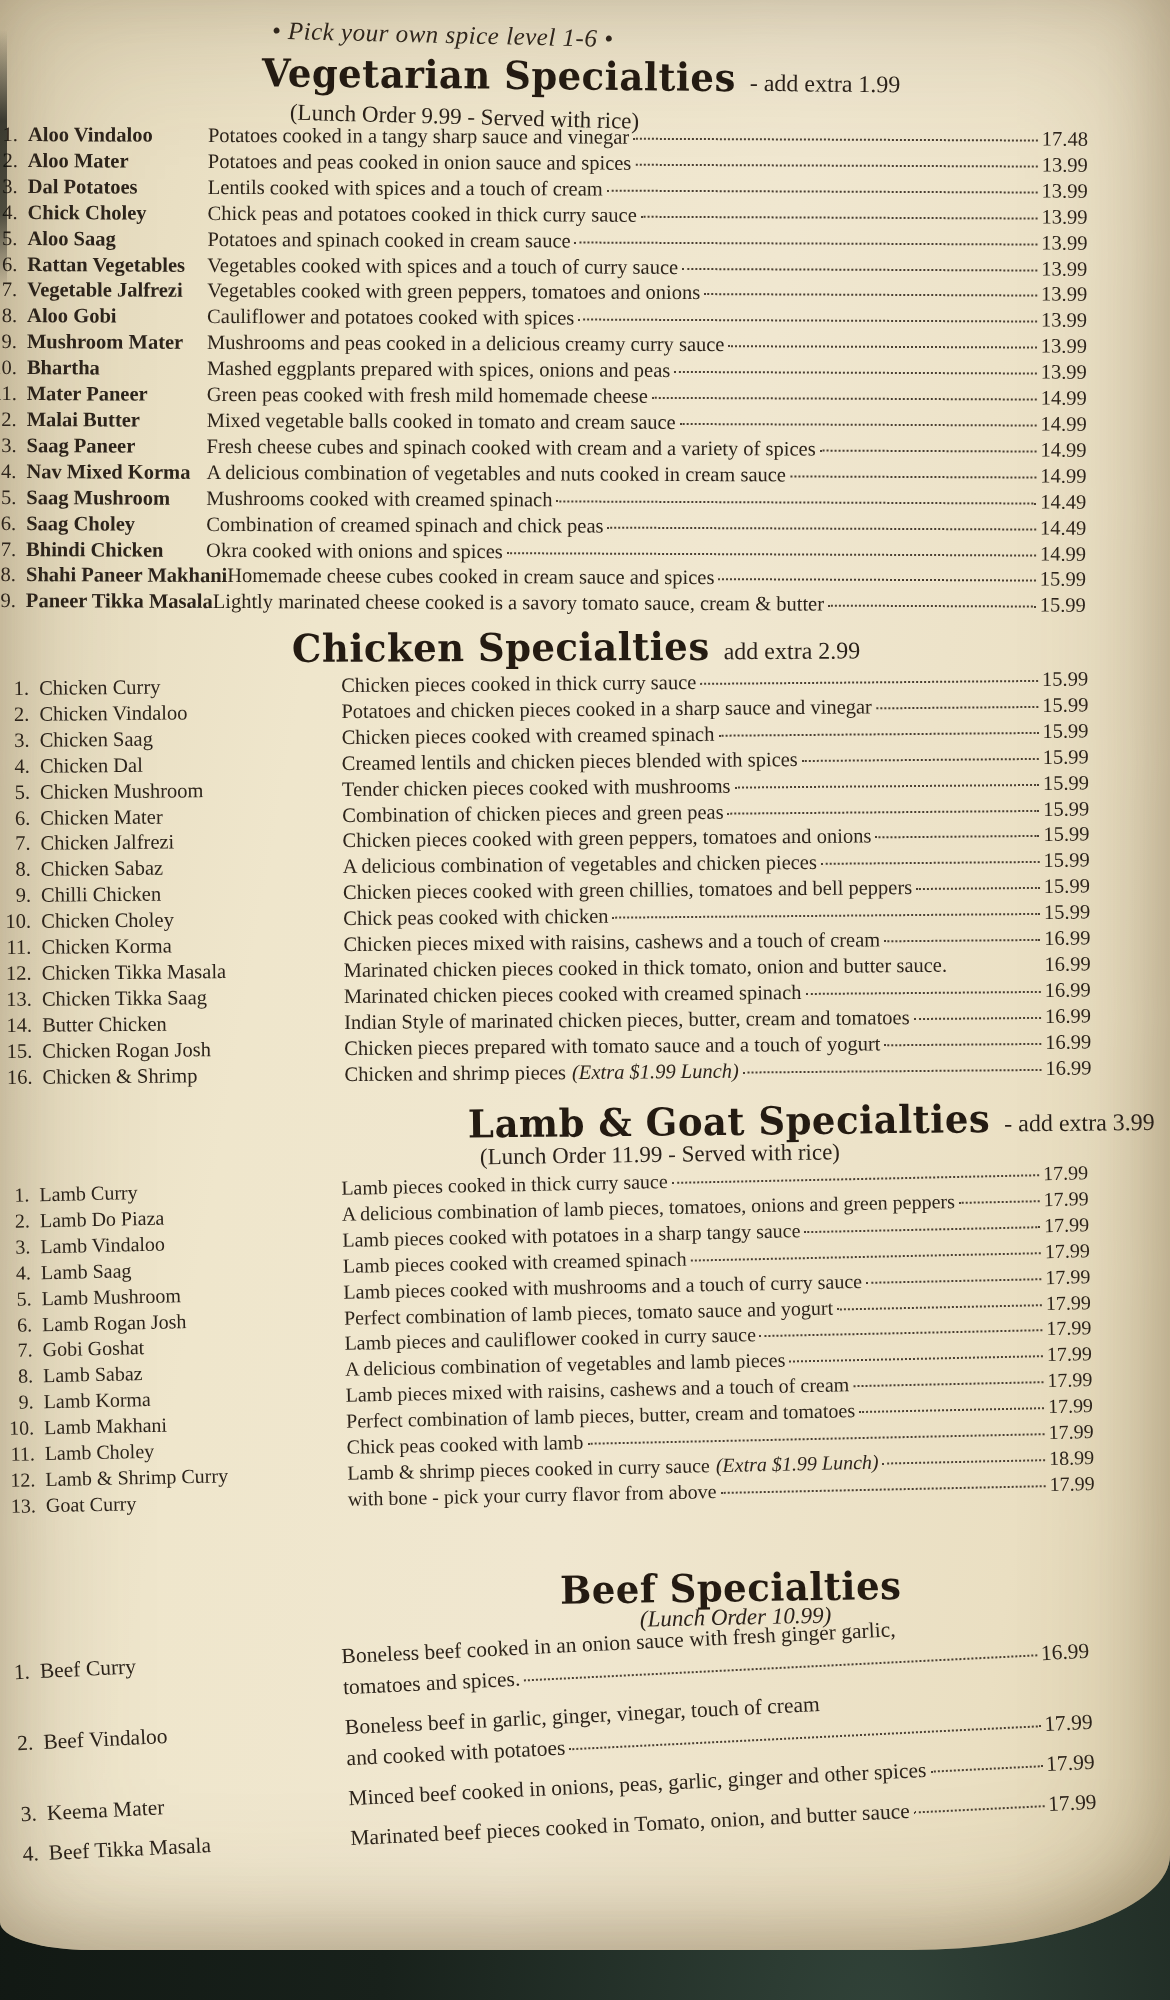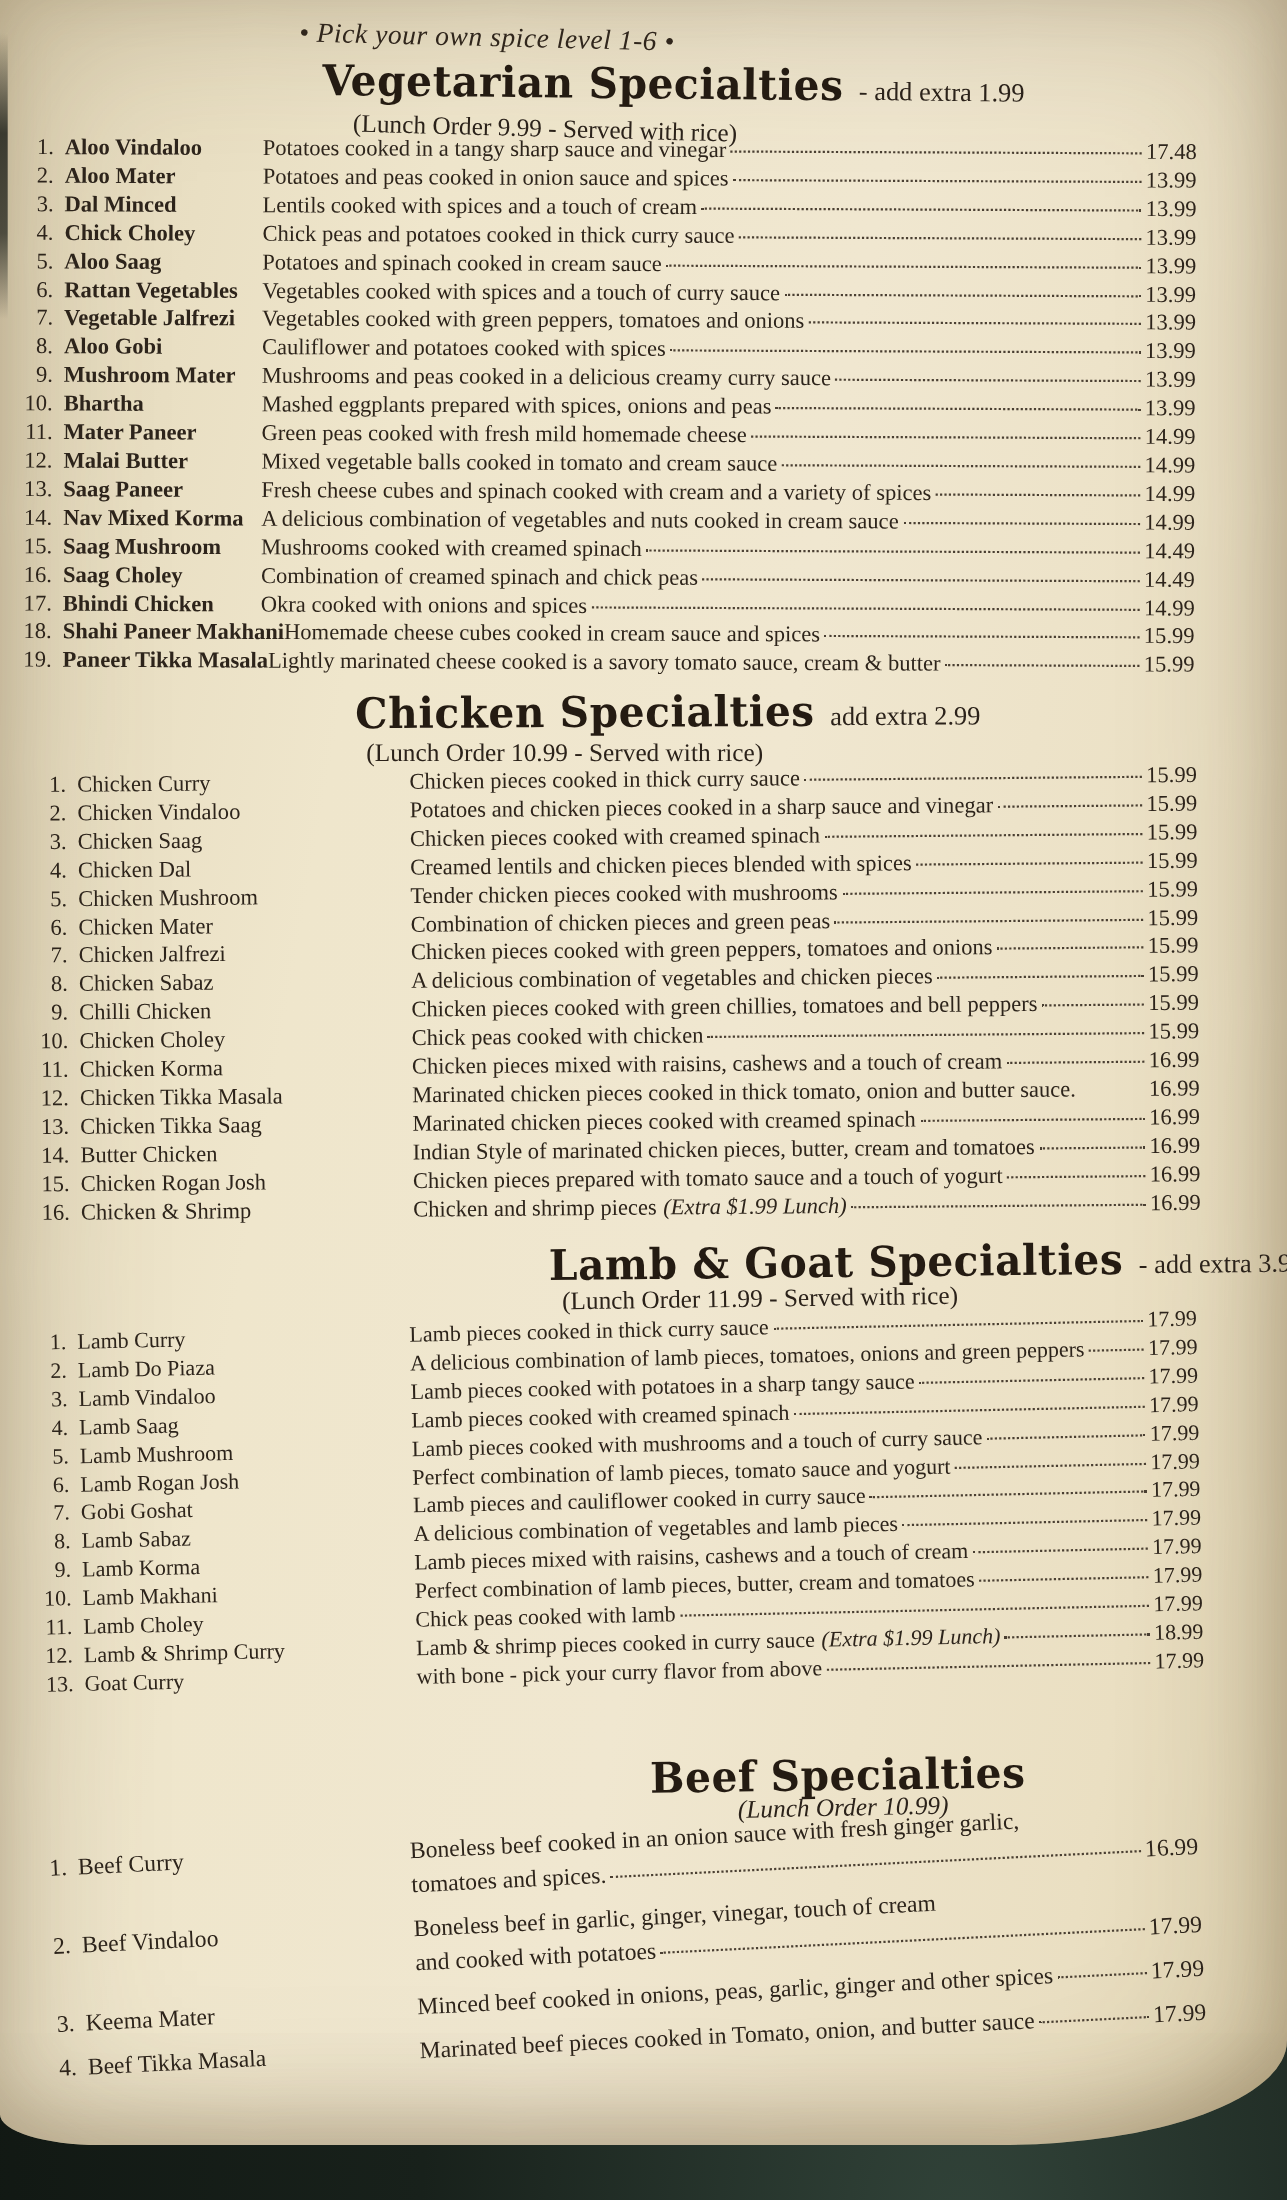--- a/index.html
+++ b/index.html
@@ -19,21 +19,21 @@
   }
   .edge-sliver{
     position:absolute;left:0;top:30px;width:7px;height:260px;
     background:linear-gradient(to bottom, rgba(12,16,12,0) 0%, rgba(12,16,12,.75) 35%, rgba(12,16,12,.65) 70%, rgba(12,16,12,0) 100%);
   }
   .spice-note{
     font-style:italic;font-size:25px;letter-spacing:.5px;
     padding-left:272px;transform:rotate(1.4deg);transform-origin:left center;
     color:#30261c;
   }
-  .section{position:relative;margin-left:31px;}
+  .section{position:relative;}
   .sec-header{white-space:nowrap;}
   .sec-title{
     font-family:"DejaVu Serif", serif;font-weight:bold;
     font-size:37px;letter-spacing:.5px;color:#241b12;
     transform:scaleY(1.04);display:inline-block;
   }
   .sec-extra{font-size:24px;margin-left:10px;color:#2b221a;}
   .sec-subtitle{font-size:23px;line-height:26px;color:#2b221a;}
   .items{padding:4px 82px 0 12px;}
   .row{display:flex;align-items:baseline;line-height:25.9px;font-size:20.5px;}
@@ -109,21 +109,21 @@
         <span class="desc">Potatoes and peas cooked in onion sauce and spices</span>
 
         <span class="dots"></span>
         <span class="price">13.99</span>
       </span>
 
     </span>
   </div>
         <div class="row">
     <span class="num">3.</span>
-    <span class="name">Dal Minced</span>
+    <span class="name">Dal Potatoes</span>
     <span class="body">
       <span class="line line1">
         <span class="desc">Lentils cooked with spices and a touch of cream</span>
 
         <span class="dots"></span>
         <span class="price">13.99</span>
       </span>
 
     </span>
   </div>
@@ -336,21 +336,20 @@
     </span>
   </div>
       </div>
   </div>
 
   <div class="section sec-chicken">
     <div class="sec-header">
       <span class="sec-title">Chicken Specialties</span>
       <span class="sec-extra">add extra 2.99</span>
     </div>
-    <div class="sec-subtitle">(Lunch Order 10.99 - Served with rice)</div>
     <div class="items">
         <div class="row">
     <span class="num">1.</span>
     <span class="name">Chicken Curry</span>
     <span class="body">
       <span class="line line1">
         <span class="desc">Chicken pieces cooked in thick curry sauce</span>
 
         <span class="dots"></span>
         <span class="price">15.99</span>

